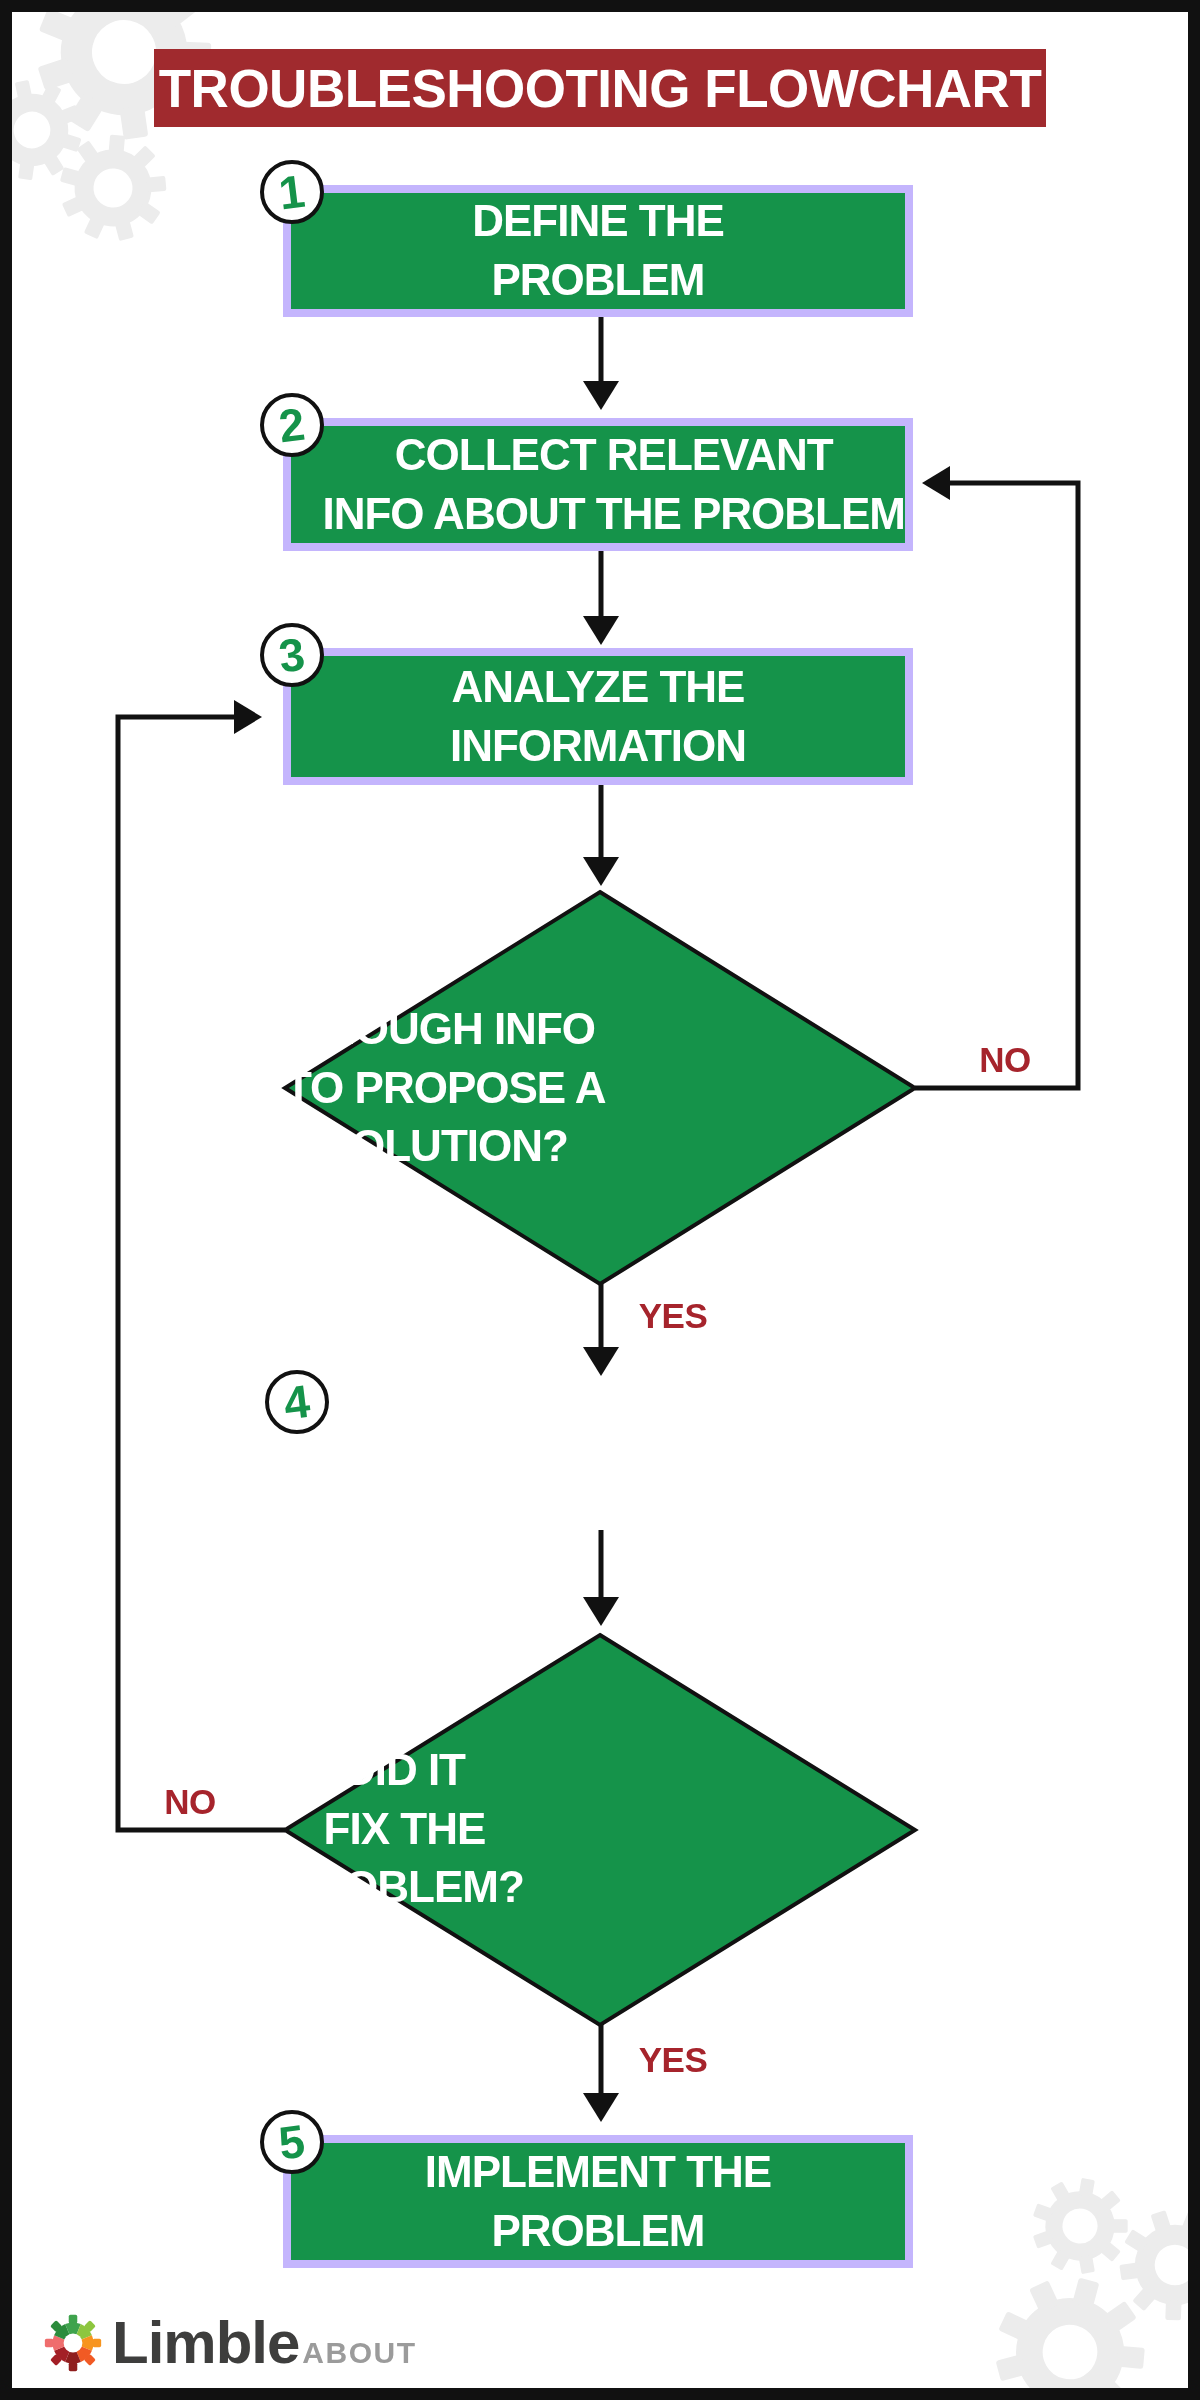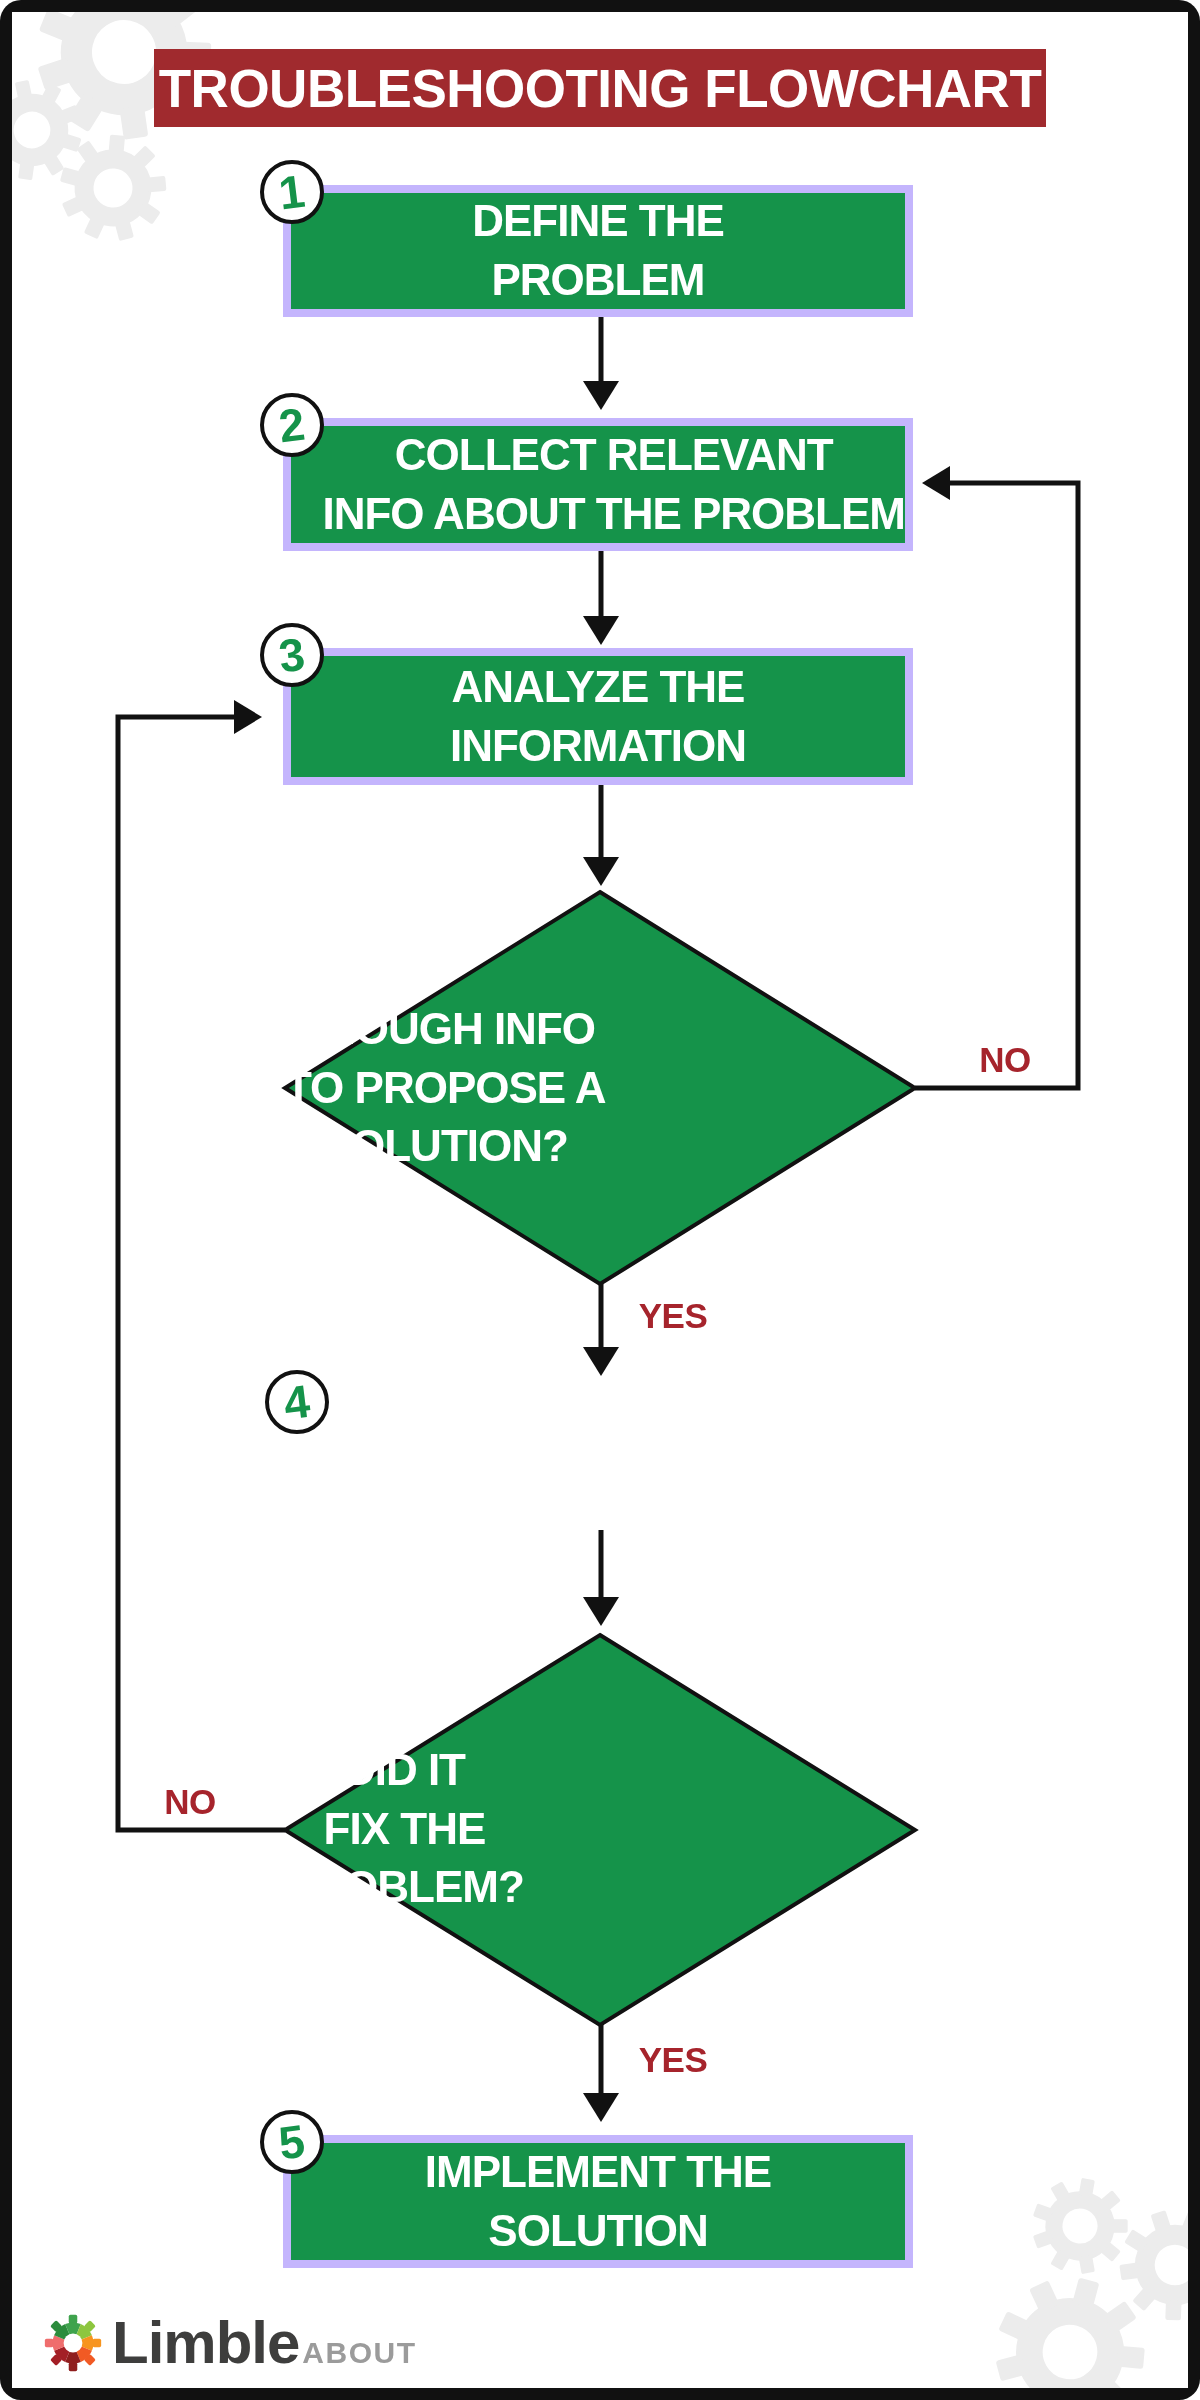--- a/index.html
+++ b/index.html
@@ -1,19 +1,18 @@
 <!DOCTYPE html>
 <html style="--node-green: #15934a; --banner-red: #a02a2e; --label-red: #a6242c; --outline: #111111; --watermark-gray: #ececec; --brand-text: #3e3e3d; --brand-suffix: #9b9b9b;"><head>
 <meta charset="utf-8">
 <style>
   html,body{margin:0;padding:0;background:#ffffff;}
   .stage{
     position:relative;width:1200px;height:2400px;background:#fff;overflow:hidden;
     font-family:"Liberation Sans","DejaVu Sans",sans-serif;
-    border-radius:21px;
   }
   .frame{position:absolute;inset:0;border:12px solid #111;pointer-events:none;z-index:6;}
   svg{display:block;}
   .watermark{position:absolute;z-index:0;}
   .wm-tl{left:12px;top:12px;}
   .wm-br{right:10px;bottom:10px;}
   .connectors{position:absolute;left:0;top:0;z-index:1;}
   .title-banner{
     position:absolute;left:154px;top:49px;width:892px;height:78px;z-index:2;
     background:var(--banner-red,#a02a2e);color:#fff;
@@ -123,21 +122,21 @@
   <div class="step-box" style="top:418px;height:133px;justify-content:flex-end;">
     <div class="node-label">COLLECT RELEVANT
 INFO ABOUT THE PROBLEM</div>
   </div>
   <div class="step-box" style="top:648px;height:137px;">
     <div class="node-label">ANALYZE THE
 INFORMATION</div>
   </div>
   <div class="step-box" style="top:2135px;height:133px;">
     <div class="node-label">IMPLEMENT THE
-SOLUTION</div>
+PROBLEM</div>
   </div>
 
   <div class="decision-label" style="top:892px;">
     <div class="node-label">ENOUGH INFO
 TO PROPOSE A
 SOLUTION?</div>
   </div>
   <div class="decision-label" style="top:1633px;">
     <div class="node-label">DID IT
 FIX THE

